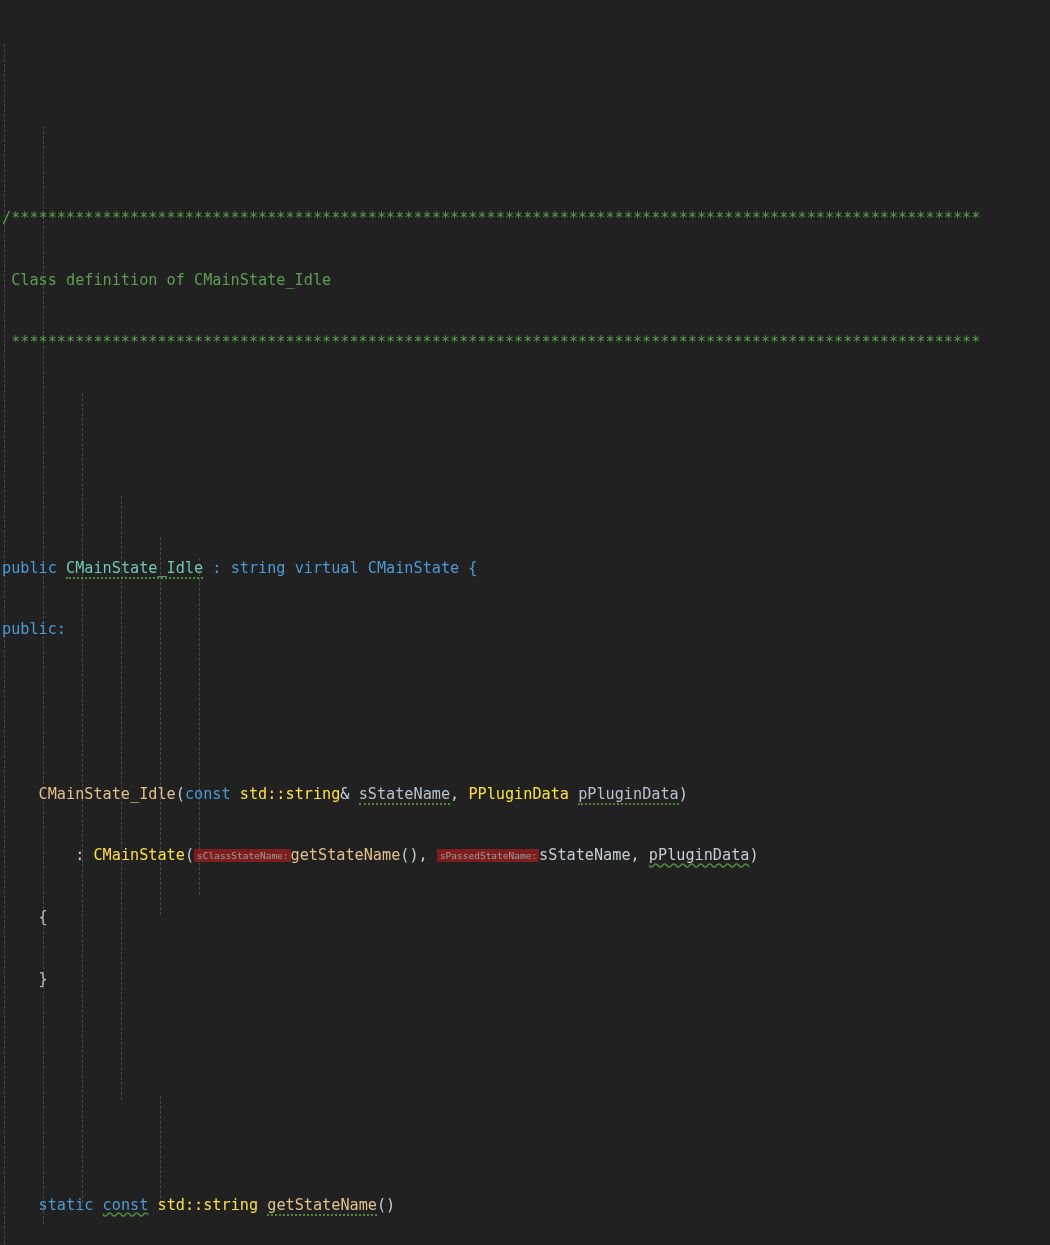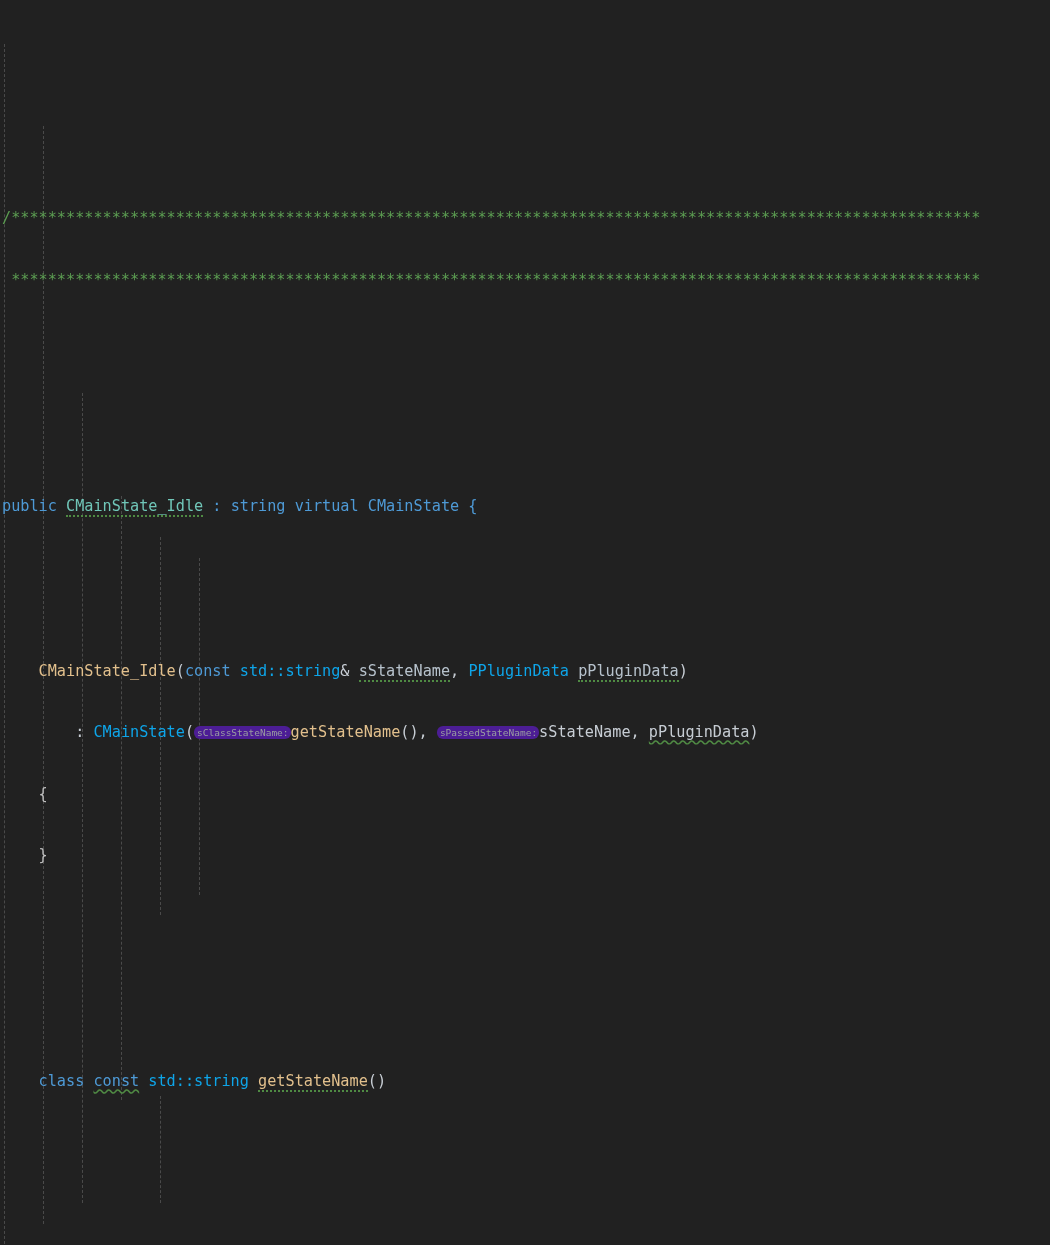--- a/index.html
+++ b/index.html
@@ -31,45 +31,45 @@
   .line {
     height: 20.55px;
     white-space: pre;
     position: relative;
     padding-left: 2px;
   }
 
   
   .cmt      { color: #5c9e52; }      
   .kw       { color: #4e9ad6; }      
-  .type     { color: #0ea5e9; }      
+  .type     { color: #fde047; }      
   .cls      { color: #70c6b8; }      
   .fn       { color: #e2c08d; }      
   .loc      { color: #c7cdd4; }      
   .param    { color: #b7c2cc; }      
   .punc     { color: #c7cdd4; }      
   .brace    { color: #bfbfbf; }
 
   
   .sq {
     text-decoration: underline wavy #4f8a43;
     text-decoration-skip-ink: none;
     text-underline-offset: 2px;
   }
   .sqd {
     border-bottom: 2px dotted #4f8a43;
     padding-bottom: 0px;
   }
 
   
   .hint {
-    background: #4c1d95;
+    background: #7f1d1d;
     color: #9a9da1;
     font-size: 9.5px;
-    border-radius: 6px;
+    border-radius: 1px;
     padding: 1px 2px 1px 3px;
     letter-spacing: 0px;
     vertical-align: 1px;
     font-family: "DejaVu Sans Mono", "Liberation Mono", monospace;
   }
 
   
   .guides {
     position: absolute;
     left: 0; top: 0;
@@ -97,38 +97,40 @@
     <div class="guide" style="left:121px; top:496px; height:604px;"></div>
     <div class="guide" style="left:160px; top:537px; height:378px;"></div>
     <div class="guide" style="left:160px; top:1096px; height:107px;"></div>
     <div class="guide" style="left:199px; top:558px; height:337px;"></div>
   </div>
 
   <div id="code">
 
     
     <div class="line"><span class="cmt">/**********************************************************************************************************</span></div>
+    <div class="line"><span class="cmt"> Class definition of CMainState_Idle</span></div>
     <div class="line"><span class="cmt"> **********************************************************************************************************</span></div>
     <div class="line"> </div>
     <div class="line"> </div>
 
     
     <div class="line"><span class="kw">public</span><span class="punc"> </span><span class="cls sqd">CMainState_Idle</span><span class="punc"> </span><span class="kw">: string virtual CMainState {</span></div>
+    <div class="line"><span class="kw">public:</span></div>
     <div class="line"> </div>
 
     
     <div class="line">    <span class="fn">CMainState_Idle</span><span class="punc">(</span><span class="kw">const</span> <span class="type">std::string</span><span class="punc">&amp; </span><span class="param sqd">sStateName</span><span class="punc">, </span><span class="type">PPluginData</span> <span class="param sqd">pPluginData</span><span class="punc">)</span></div>
     <div class="line">        <span class="punc">: </span><span class="type">CMainState</span><span class="punc">(</span><span class="hint">sClassStateName:</span><span class="fn">getStateName</span><span class="punc">(), </span><span class="hint">sPassedStateName:</span><span class="loc">sStateName</span><span class="punc">, </span><span class="loc sq">pPluginData</span><span class="punc">)</span></div>
     <div class="line">    <span class="brace">{</span></div>
     <div class="line">    <span class="brace">}</span></div>
     <div class="line"> </div>
     <div class="line"> </div>
 
     
-    <div class="line">    <span class="kw">class</span> <span class="kw sq">const</span> <span class="type">std::string</span> <span class="fn sqd">getStateName</span><span class="punc">()</span></div>
+    <div class="line">    <span class="kw">static</span> <span class="kw sq">const</span> <span class="type">std::string</span> <span class="fn sqd">getStateName</span><span class="punc">()</span></div>
     
     
     
     
     
 
     
     
     
 

